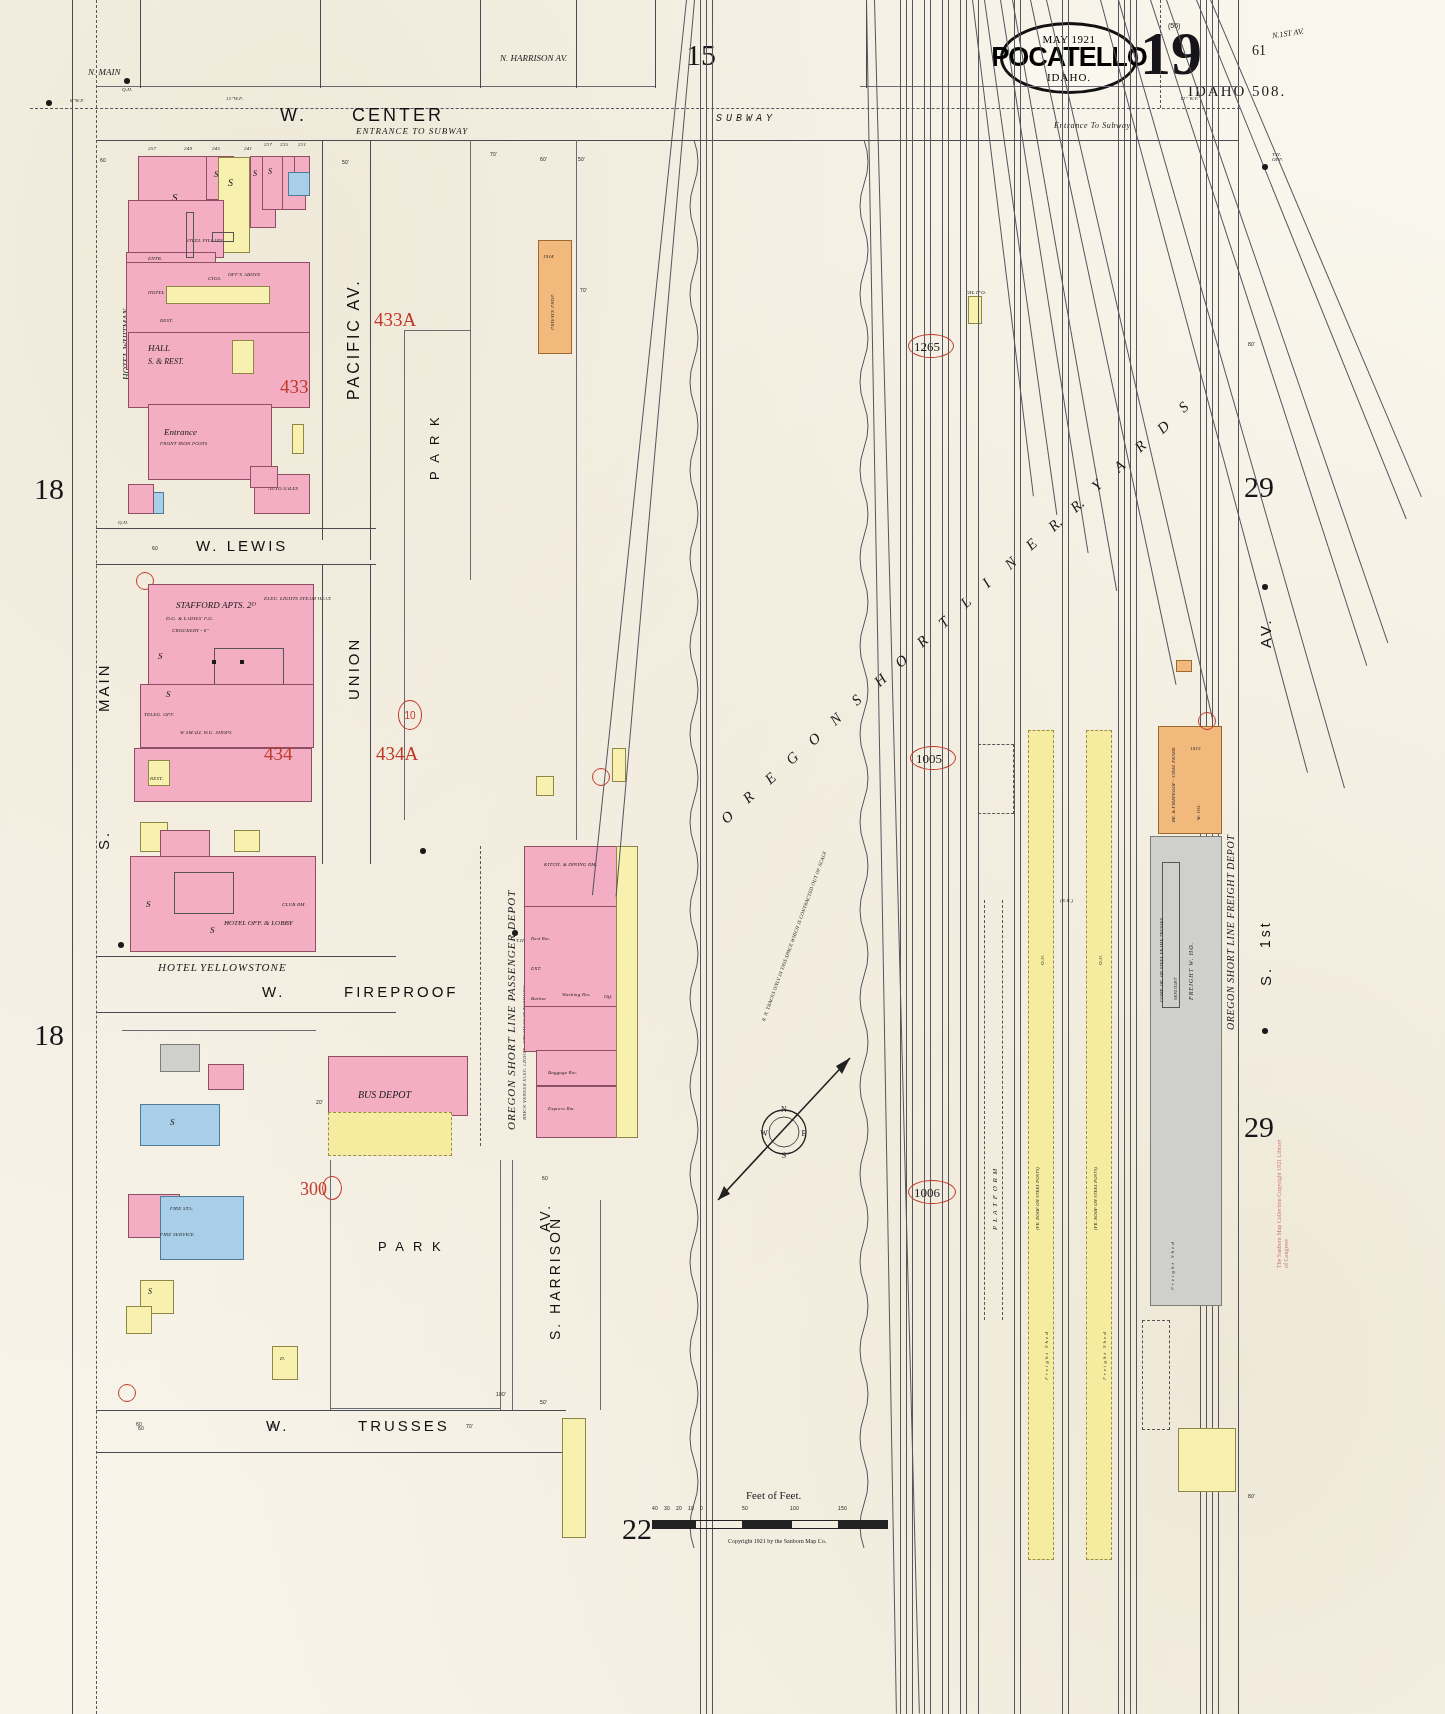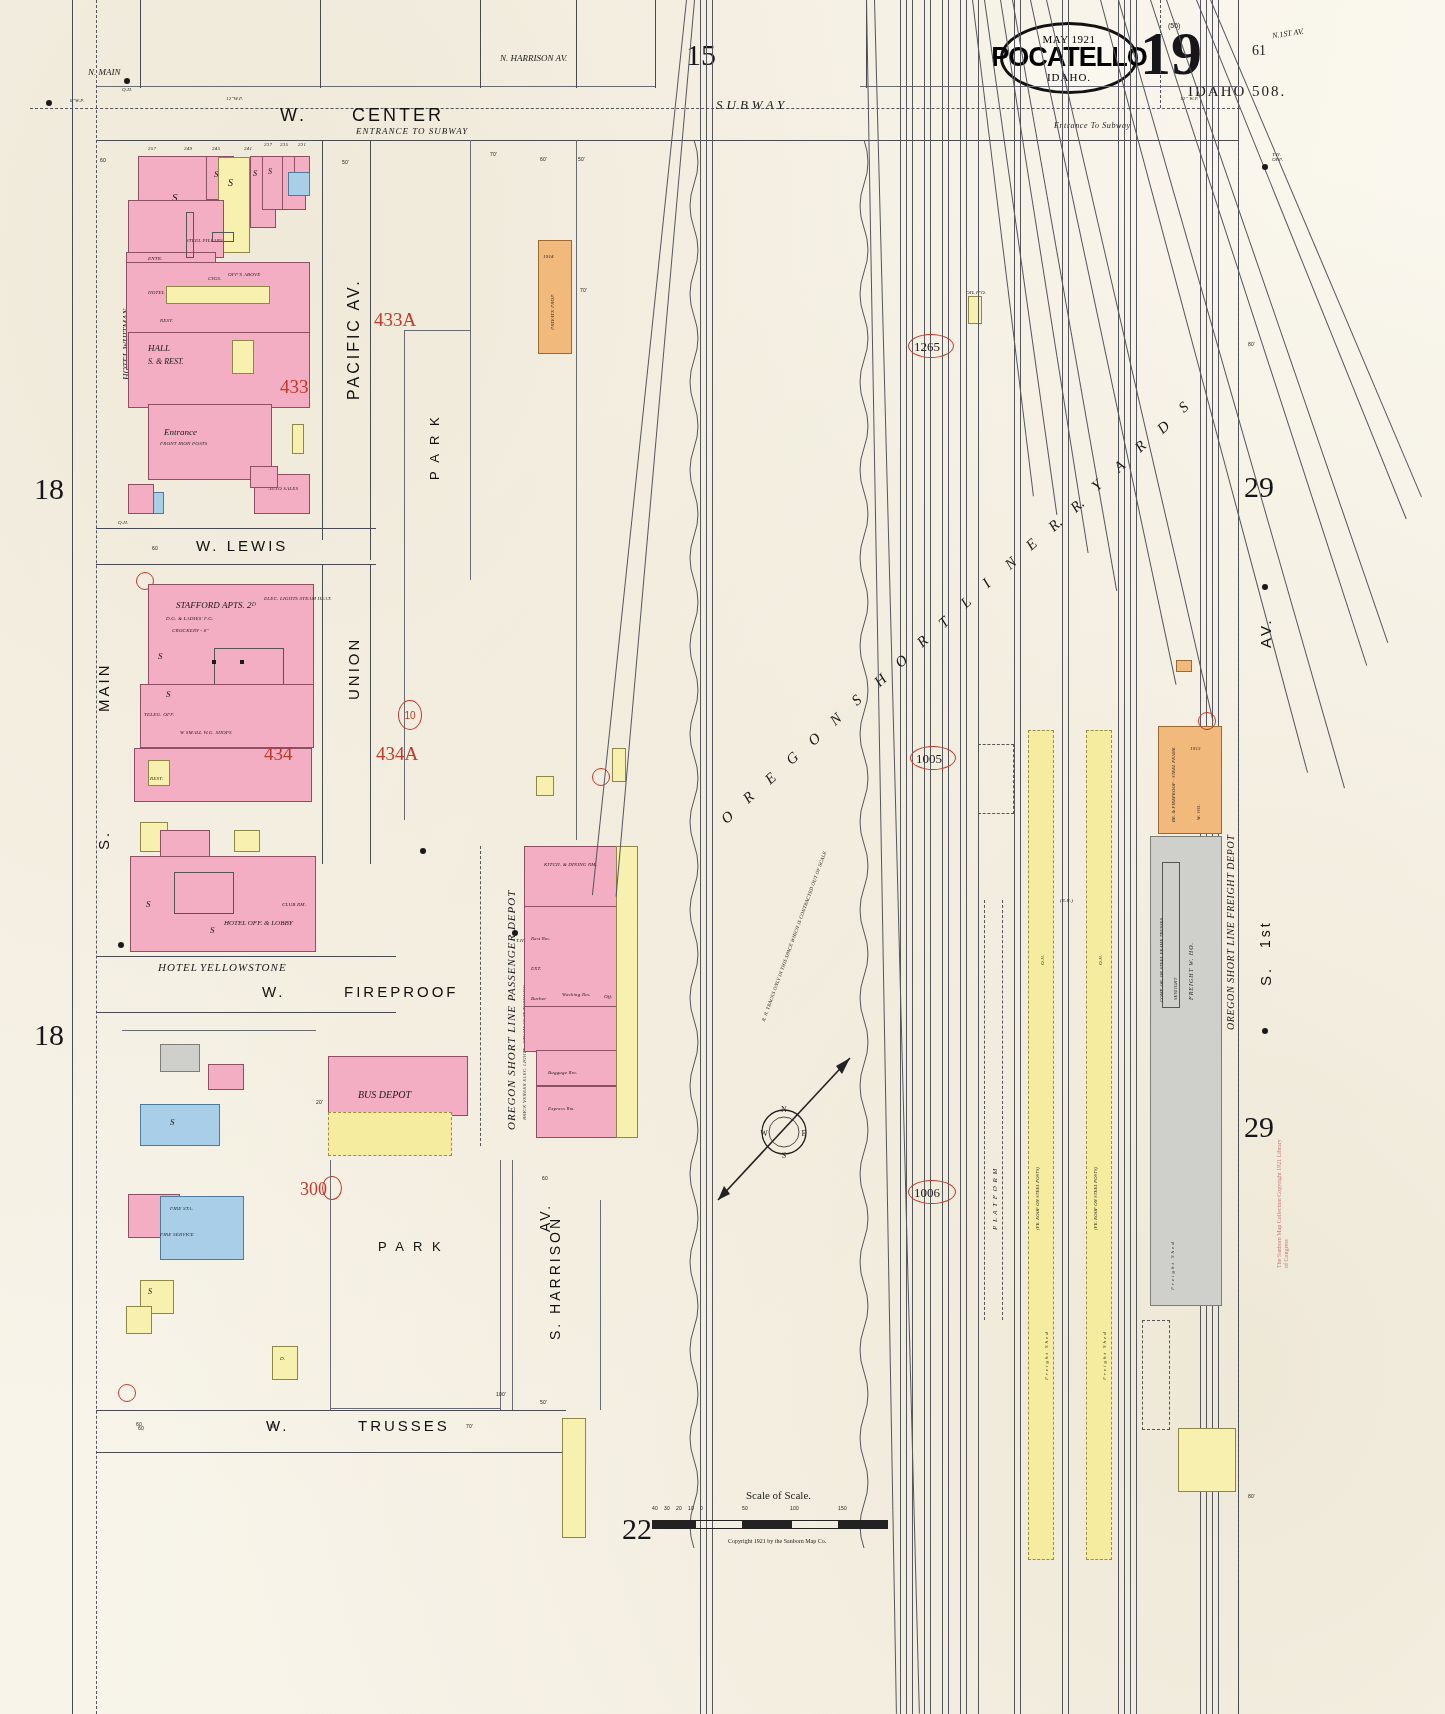--- a/index.html
+++ b/index.html
@@ -94,21 +94,21 @@
   <div class="lbl hand" style="left:1272px;top:30px;font-size:8px;transform:rotate(-8deg);">N.1ST AV.</div>
 
   <div class="dash-h" style="left:30px;top:108px;width:1210px;"></div>
   <div class="ln hl" style="left:96px;top:140px;width:1142px;"></div>
   <div class="ln hl thin" style="left:96px;top:86px;width:560px;"></div>
   <div class="ln hl thin" style="left:860px;top:86px;width:380px;"></div>
 
   <div class="lbl street" style="left:280px;top:106px;font-size:18px;">W.</div>
   <div class="lbl street" style="left:352px;top:106px;font-size:18px;">CENTER</div>
   <div class="lbl hand" style="left:356px;top:127px;font-size:9px;letter-spacing:1px;">ENTRANCE  TO  SUBWAY</div>
-  <div class="lbl hand" style="left:716px;top:98px;font-size:13px;letter-spacing:4px;">SUBWAY</div>
+  <div class="lbl hand" style="left:716px;top:114px;font-size:10px;letter-spacing:4px;font-family:Liberation Mono, monospace;">SUBWAY</div>
   <div class="lbl hand" style="left:1054px;top:122px;font-size:8px;letter-spacing:.6px;">Entrance  To  Subway</div>
 
   <div class="lbl hand" style="left:88px;top:68px;font-size:9px;">N. MAIN</div>
   <div class="lbl hand" style="left:500px;top:54px;font-size:9px;">N. HARRISON AV.</div>
   <div class="dot" style="left:124px;top:78px;"></div>
   <div class="dot" style="left:46px;top:100px;"></div>
   <div class="lbl tiny hand" style="left:122px;top:87px;">Q.H.</div>
 
   <div class="ln vl" style="left:140px;top:0;height:88px;"></div>
   <div class="ln vl" style="left:320px;top:0;height:88px;"></div>
@@ -459,21 +459,21 @@
     <polygon points="18,160 30,154 24,146" fill="#222"></polygon>
     <circle cx="84" cy="92" r="22" fill="none" stroke="#222" stroke-width="1.3"></circle>
     <circle cx="84" cy="92" r="15" fill="none" stroke="#222" stroke-width=".8"></circle>
     <text x="84" y="72" font-size="8" fill="#222" text-anchor="middle" font-family="Liberation Serif, serif">N</text>
     <text x="84" y="118" font-size="8" fill="#222" text-anchor="middle" font-family="Liberation Serif, serif">S</text>
     <text x="104" y="96" font-size="8" fill="#222" text-anchor="middle" font-family="Liberation Serif, serif">E</text>
     <text x="64" y="96" font-size="8" fill="#222" text-anchor="middle" font-family="Liberation Serif, serif">W</text>
   </svg>
 
   <div class="scalebar" style="left:650px;top:1490px;width:270px;height:60px;">
-    <div class="lbl" style="left:96px;top:0;font-size:11px;font-family:'Liberation Serif',serif;">Scale of Scale.</div>
+    <div class="lbl" style="left:96px;top:0;font-size:11px;font-family:'Liberation Serif',serif;">Feet of Feet.</div>
     <div id="scale-ticks" style="position:absolute;left:0;top:16px;width:270px;height:12px;">
         <div class="lbl tiny" style="position: absolute; left: 2px; top: 0px;">40</div>
         <div class="lbl tiny" style="position: absolute; left: 14px; top: 0px;">30</div>
         <div class="lbl tiny" style="position: absolute; left: 26px; top: 0px;">20</div>
         <div class="lbl tiny" style="position: absolute; left: 38px; top: 0px;">10</div>
         <div class="lbl tiny" style="position: absolute; left: 50px; top: 0px;">0</div>
         <div class="lbl tiny" style="position: absolute; left: 92px; top: 0px;">50</div>
         <div class="lbl tiny" style="position: absolute; left: 140px; top: 0px;">100</div>
         <div class="lbl tiny" style="position: absolute; left: 188px; top: 0px;">150</div>
       </div>

